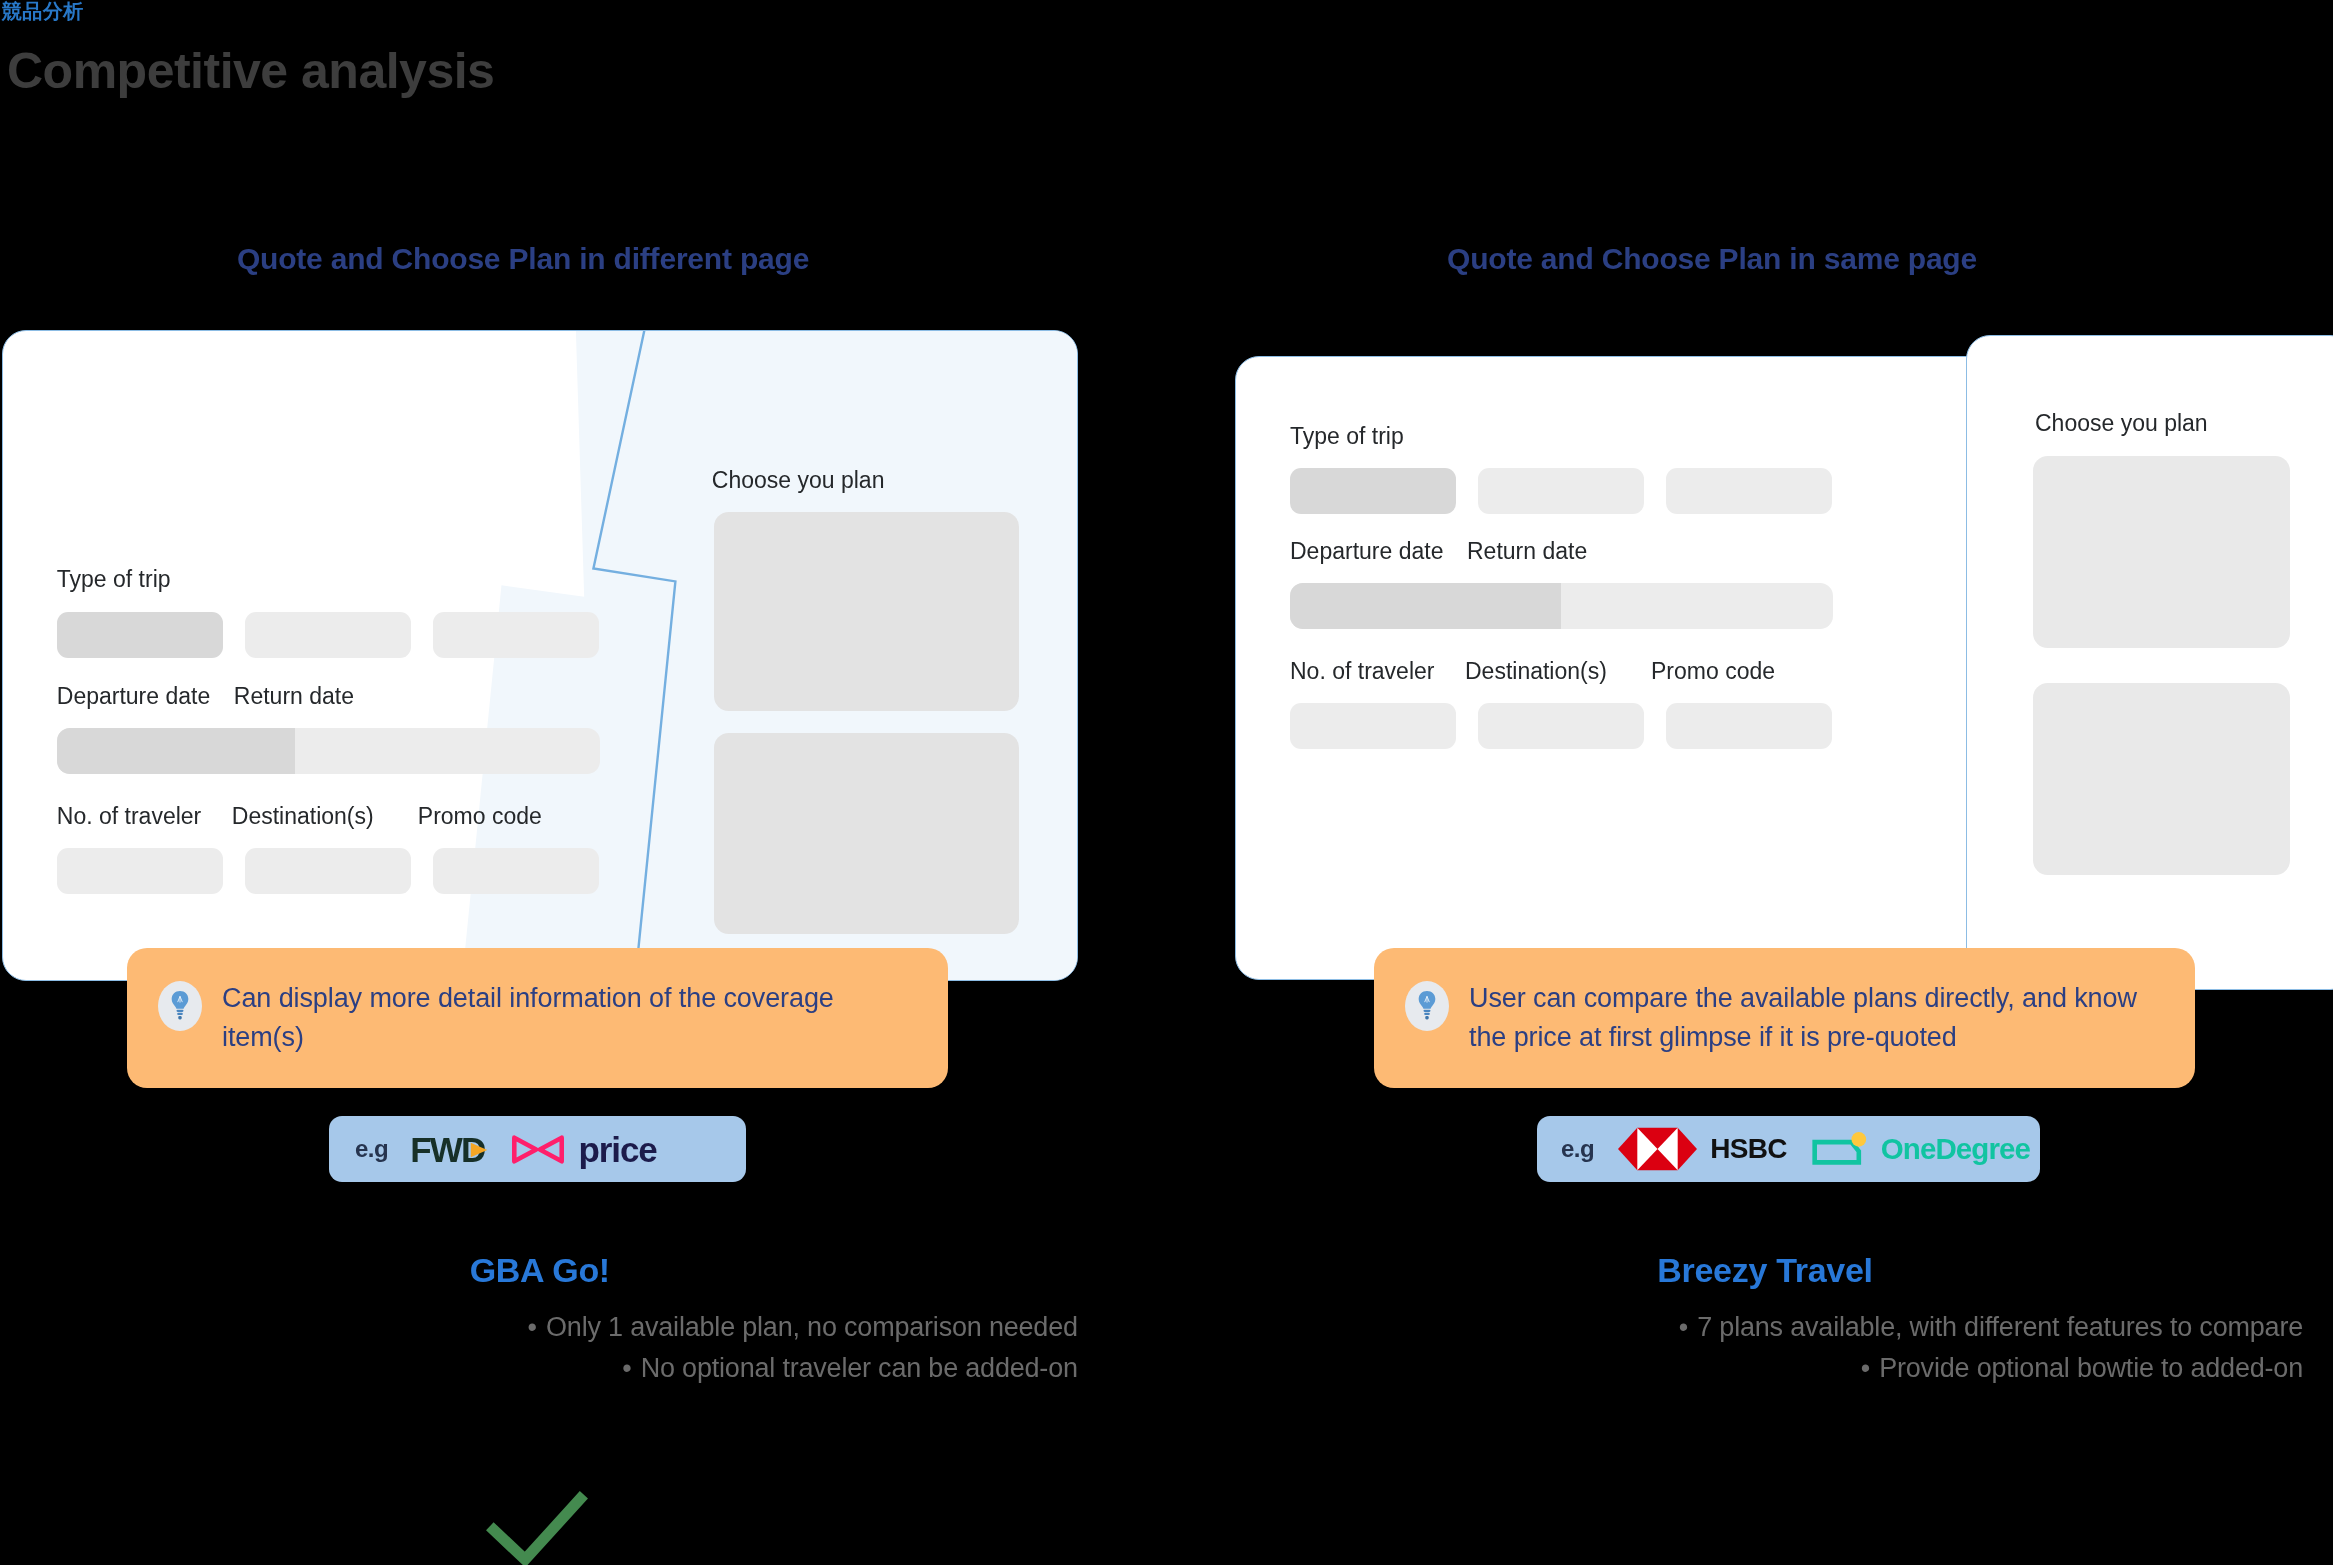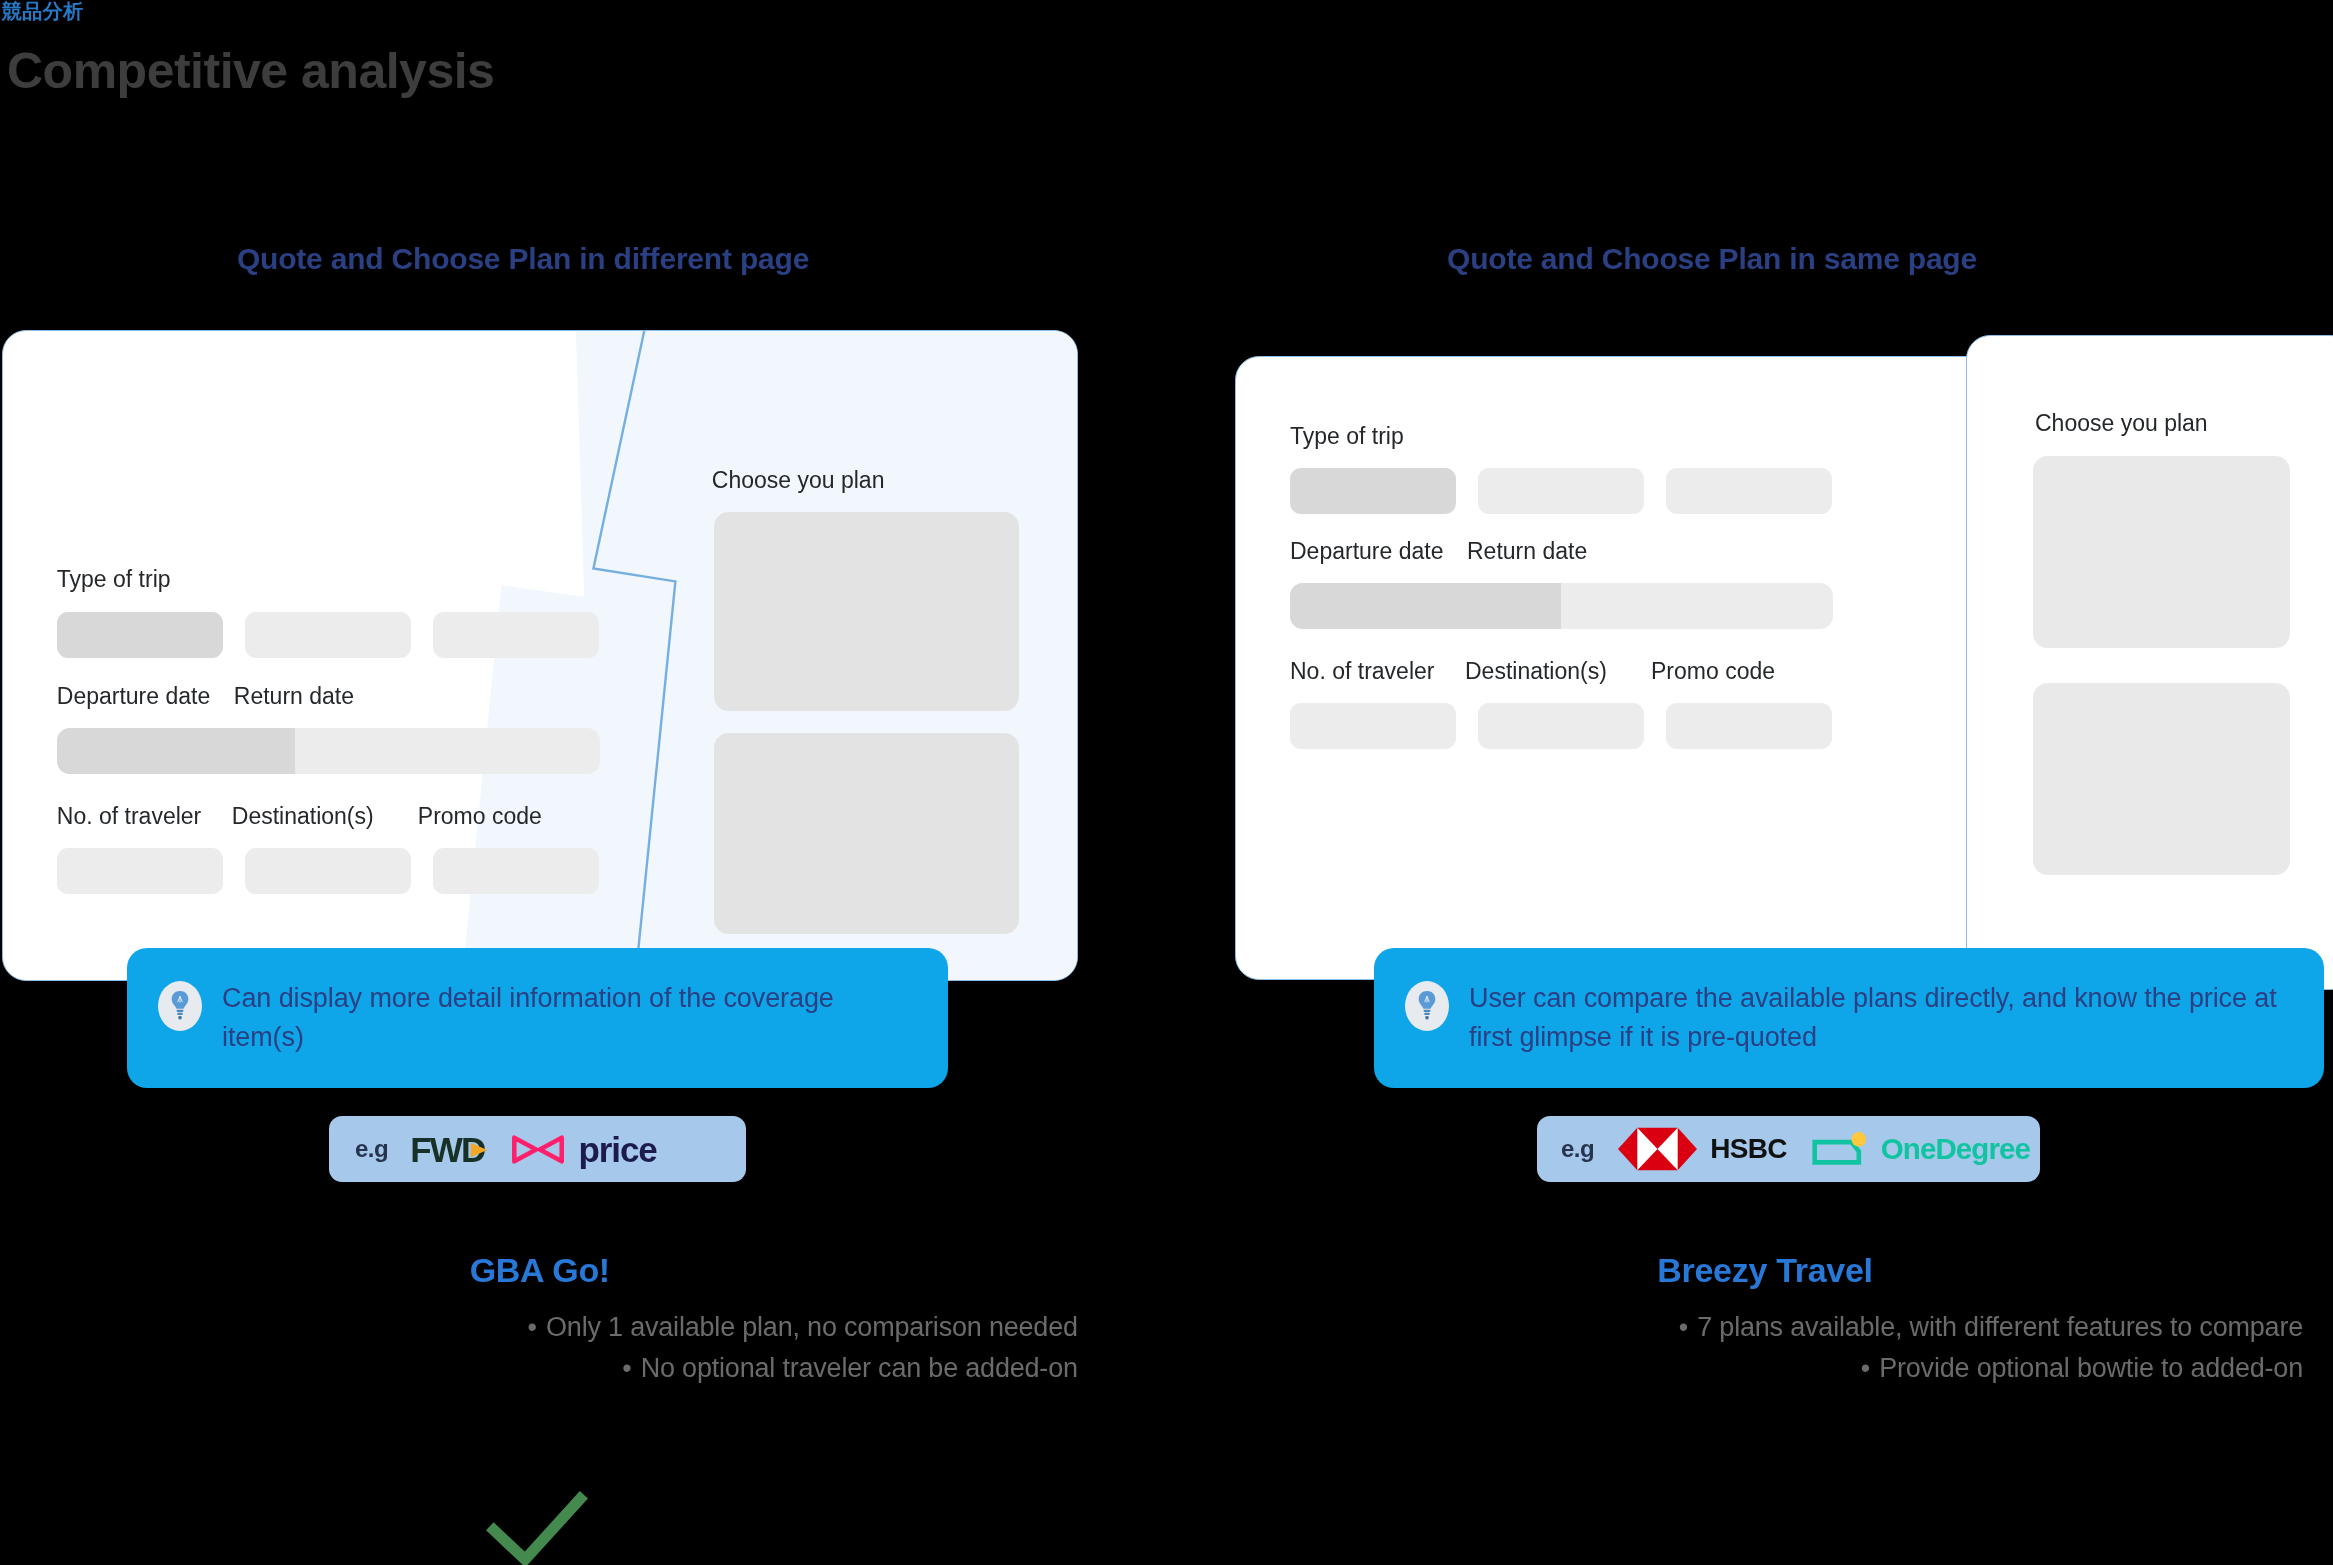--- a/index.html
+++ b/index.html
@@ -137,21 +137,21 @@
     left: 1968px;
     top: 358px;
     width: 55px;
     height: 620px;
     background: #ffffff;
   }
 
   
   .tooltip {
     position: absolute;
-    background: #0ea5e9;
+    background: #fdba74;
     border-radius: 20px;
     box-sizing: border-box;
     padding: 31px 37px 31px 31px;
     display: flex;
     align-items: flex-start;
     gap: 20px;
   }
   .bulb {
     flex: 0 0 auto;
     width: 44px;
@@ -163,21 +163,21 @@
     justify-content: center;
     margin-top: 1.8px;
   }
   .tooltip-text {
     font-size: 27px;
     line-height: 1.45;
     color: #2b3f83;
     letter-spacing: -0.1px;
   }
   .tt-left  { left: 127px;  top: 948px; width: 821px; }
-  .tt-right { left: 1374px; top: 948px; width: 950px; }
+  .tt-right { left: 1374px; top: 948px; width: 821px; }
 
   
   .logo-pill {
     position: absolute;
     background: #a6c8ea;
     border-radius: 13px;
     display: flex;
     align-items: center;
     box-sizing: border-box;
   }

